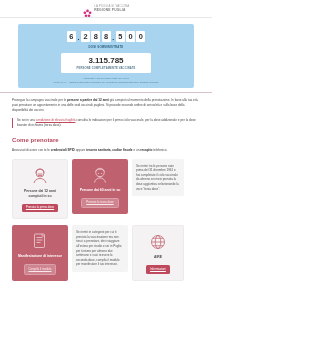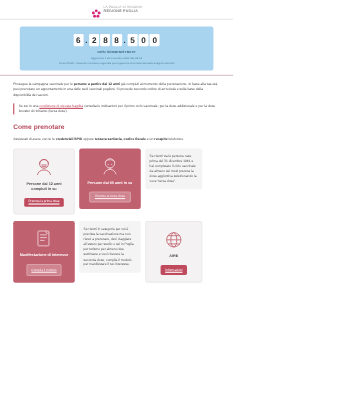--- a/index.html
+++ b/index.html
@@ -160,20 +160,24 @@
         <span class="digit">8</span>
         <span class="digit">8</span>
         <span class="dot">.</span>
         <span class="digit">5</span>
         <span class="digit">0</span>
         <span class="digit">0</span>
       </div>
 
       <div class="banner-cap">DOSI SOMMINISTRATE</div>
 
+      <div class="subbox">
+        <div class="subbox-num">3.115.785</div>
+        <div class="subbox-cap">PERSONE COMPLETAMENTE VACCINATE</div>
+      </div>
 
       <div class="banner-upd">Aggiornato il 25 novembre 2021 alle 08:00</div>
       <div class="banner-note">Fonte GIAVA - Sistema informativo regionale per la gestione informatizzata delle anagrafi vaccinali</div>
     </div>
   </div>
 
   <div class="rule"></div>
 
   <div class="content">
 

